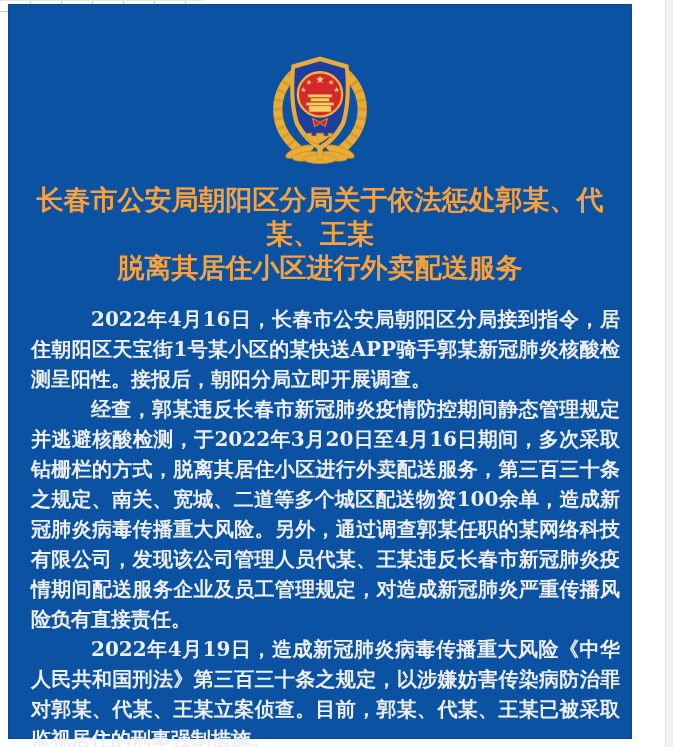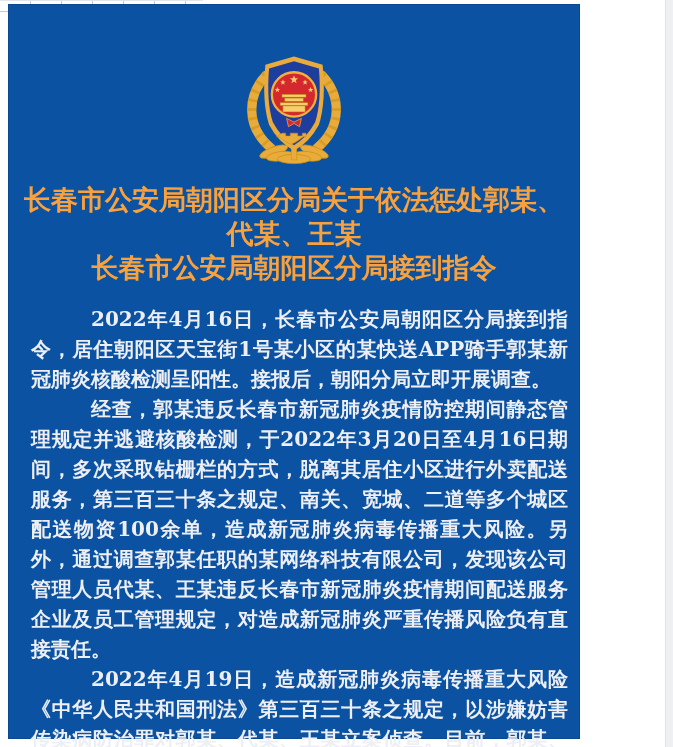--- a/index.html
+++ b/index.html
@@ -25,21 +25,21 @@
   
   .right-strip {
     position: absolute; top: 0; right: 0; width: 7px; height: 747px;
     background: #eef0f3;
     border-left: 1px solid #e0e2e6;
     z-index: 0;
   }
   
   .panel {
     position: absolute; left: 8px; top: 4px;
-    width: 572px; height: 735px;
+    width: 624px; height: 735px;
     background: #0B52A2;
     border: 1px solid #0a4890;
     box-sizing: border-box;
     z-index: 2;
   }
   .badge-wrap {
     width: 112px; height: 120px;
     margin: 46px auto 0 auto;
   }
   .title {
@@ -112,21 +112,21 @@
         </g>
 
         <path d="M52 73 L60 77 L68 73 L66 82 L60 78.5 L54 82 Z" fill="#D5282E" stroke="#EFB23F" stroke-width="0.8"></path>
 
         <path d="M47 89 h4 v3 h5 v-3 h8 v3 h5 v-3 h4 v4 h-3 q-9 7 -13 8 q-4 -1 -13 -8 h-3 z" fill="#E9AC3C" stroke="#C9920E" stroke-width="0.6"></path>
       </svg>
     </div>
 
     <h1 class="title">
       <span class="tl">长春市公安局朝阳区分局关于依法惩处郭某、代某、王某</span>
-      <span class="tl">长春市公安局朝阳区分局接到指令</span>
+      <span class="tl">脱离其居住小区进行外卖配送服务</span>
     </h1>
 
     <div class="bodytext">
       <p>2022年4月16日，长春市公安局朝阳区分局接到指令，居住朝阳区天宝街1号某小区的某快送APP骑手郭某新冠肺炎核酸检测呈阳性。接报后，朝阳分局立即开展调查。</p>
       <p>经查，郭某违反长春市新冠肺炎疫情防控期间静态管理规定并逃避核酸检测，于2022年3月20日至4月16日期间，多次采取钻栅栏的方式，脱离其居住小区进行外卖配送服务，第三百三十条之规定、南关、宽城、二道等多个城区配送物资100余单，造成新冠肺炎病毒传播重大风险。另外，通过调查郭某任职的某网络科技有限公司，发现该公司管理人员代某、王某违反长春市新冠肺炎疫情期间配送服务企业及员工管理规定，对造成新冠肺炎严重传播风险负有直接责任。</p>
       <p>2022年4月19日，造成新冠肺炎病毒传播重大风险《中华人民共和国刑法》第三百三十条之规定，以涉嫌妨害传染病防治罪对郭某、代某、王某立案侦查。目前，郭某、代某、王某已被采取监视居住的刑事强制措施。</p>
     </div>
 
   </div>
 </div>

